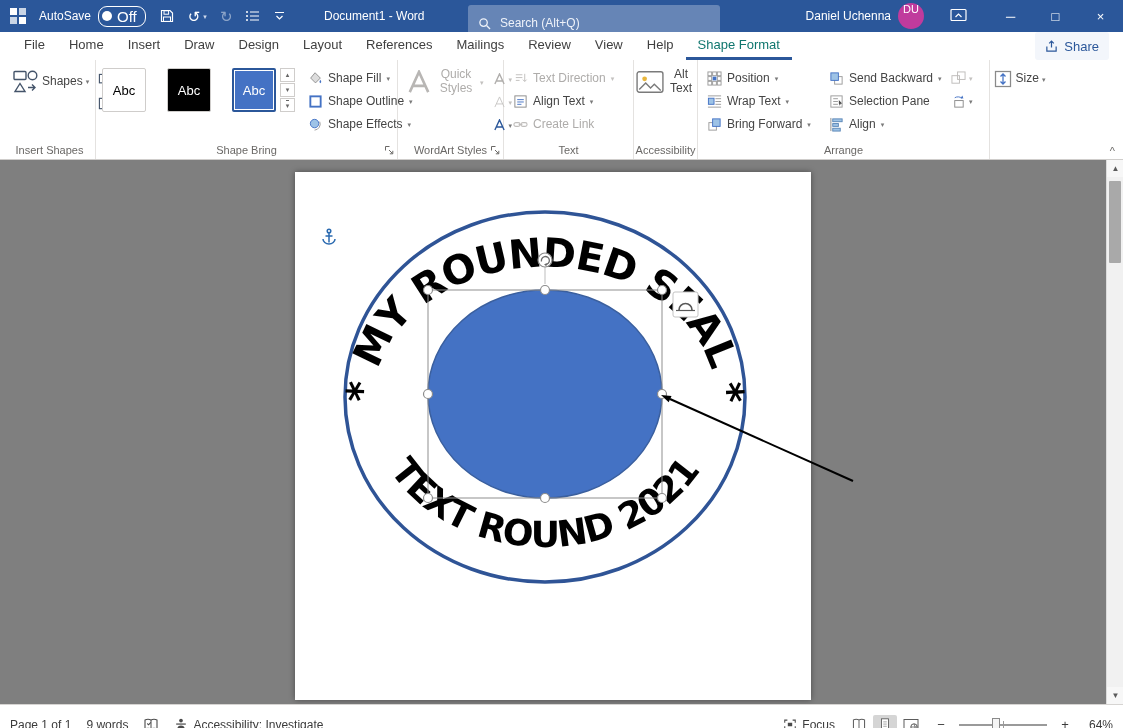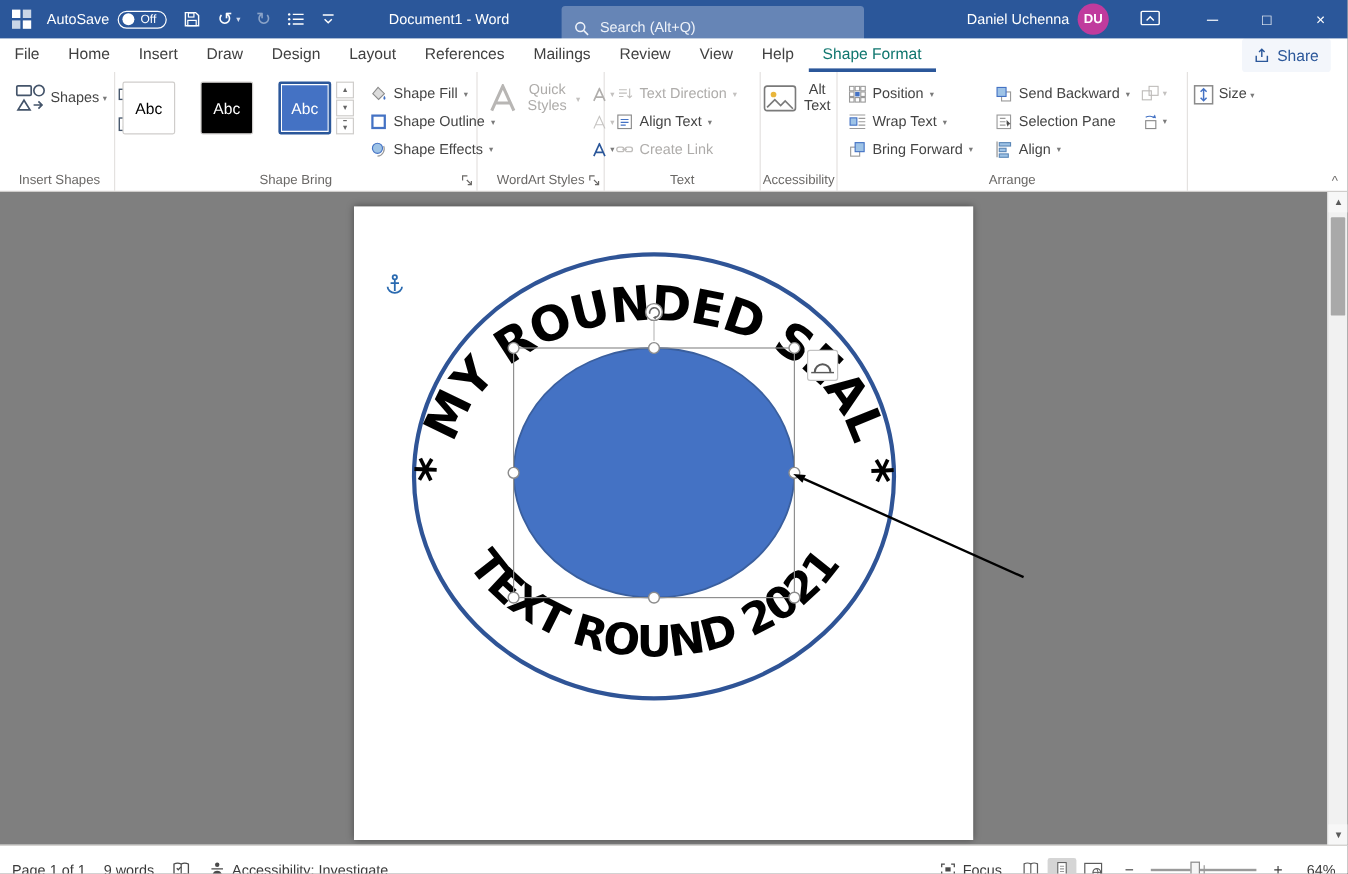--- a/index.html
+++ b/index.html
@@ -5,35 +5,35 @@
 *{margin:0;padding:0;box-sizing:border-box}
 html,body{width:1123px;height:728px}
 body{font-family:"Liberation Sans",sans-serif;overflow:hidden;background:#7f7f7f}
 #win{position:relative;width:1123px;height:728px;background:#fff}
 
 
 #tb{position:absolute;left:0;top:0;width:100%;height:32px;background:#2b579a;color:#fff;display:flex;align-items:center;font-size:12px;z-index:30}
 .tbleft{display:flex;align-items:center}
 #appicon{margin:0 12px 0 9px;display:flex}
 #autosave{display:flex;align-items:center;gap:7px}
-.toggle{display:flex;align-items:center;gap:5px;border:1px solid #fff;border-radius:9px;padding:1px 8px 1px 3px;font-size:10px}
+.toggle{display:flex;align-items:center;gap:5px;border:1px solid #fff;border-radius:9px;padding:1px 8px 1px 3px;font-size:15px}
 .knob{width:10px;height:10px;border-radius:50%;background:#fff}
 .tico{margin-left:13px;display:flex;align-items:center;font-size:15px;line-height:1}
 .tico.dim{opacity:.45}
 .ddw{font-size:7px;margin-left:3px;color:#cfd9ec}
 #doctitle{position:absolute;left:324px;top:0;height:32px;display:flex;align-items:center}
 #searchbox{position:absolute;left:468px;top:5px;width:252px;height:36px;background:rgba(255,255,255,.28);border-radius:3px;display:flex;align-items:center;gap:9px;padding:0 10px;color:#eef2f9}
 #uname{position:absolute;right:232px;top:0;height:32px;display:flex;align-items:center}
-#avatar{position:absolute;left:898px;top:3px;width:26px;height:26px;border-radius:50%;background:#c03b9d;display:flex;align-items:center;justify-content:center;font-size:11px;font-weight:bold}
+#avatar{position:absolute;left:898px;top:3px;width:26px;height:26px;border-radius:50%;background:#c03b9d;display:flex;justify-content:center;font-size:11px;font-weight:normal}
 #dispopt{position:absolute;left:950px;top:8px;display:flex}
 #winbtns{position:absolute;right:0;top:0;height:32px;display:flex}
 .winbtn{width:45px;height:32px;display:flex;align-items:center;justify-content:center;font-size:13px}
 
 
-#tabs{position:absolute;left:0;top:32px;width:100%;height:28px;background:#fff;display:flex;align-items:stretch;font-size:13px;color:#404040;z-index:20}
+#tabs{position:absolute;left:0;top:32px;width:100%;height:28px;background:#fff;display:flex;align-items:stretch;padding-left:12px;font-size:13px;color:#404040;z-index:20}
 .tab{display:flex;align-items:center;padding:0 12px;border-bottom:3px solid transparent}
 .tab.active{color:#0f766e;border-bottom-color:#2b579a}
 #share{margin-left:auto;margin-right:14px;display:flex;align-items:center;gap:6px;color:#2b579a;padding:2px 10px;border-radius:3px;background:#f3f6fb}
 
 
 #ribbon{position:absolute;left:0;top:60px;width:100%;height:100px;background:#fff;border-bottom:1px solid #cfcdcb;display:flex;padding-left:4px;z-index:10}
 .rgroup{position:relative;border-right:1px solid #e4e2e0;padding:8px 6px 18px 6px;display:flex;gap:4px;align-items:flex-start}
 .glabel{position:absolute;bottom:3px;left:0;right:0;text-align:center;font-size:11px;color:#6a6866;white-space:nowrap}
 .launcher{position:absolute;right:3px;bottom:4px}
 .rcol{display:flex;flex-direction:column;gap:3px}

